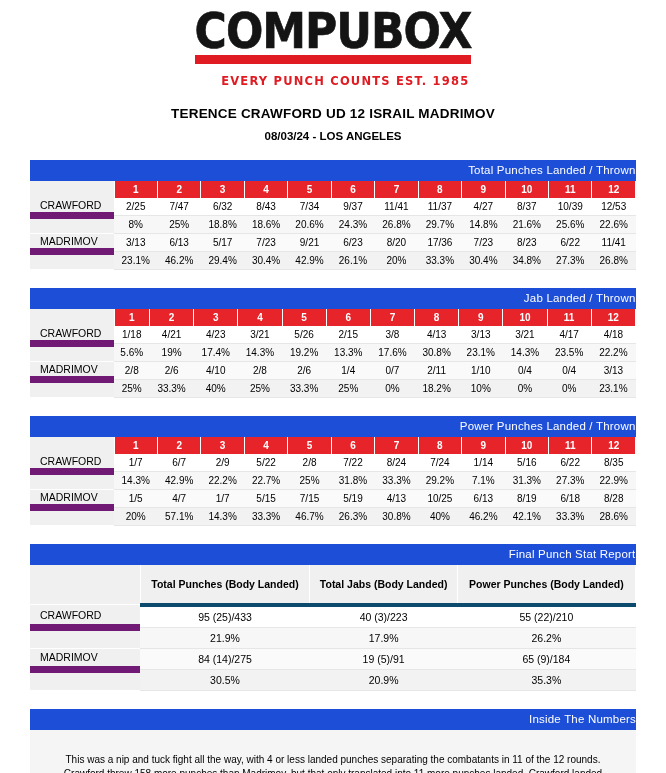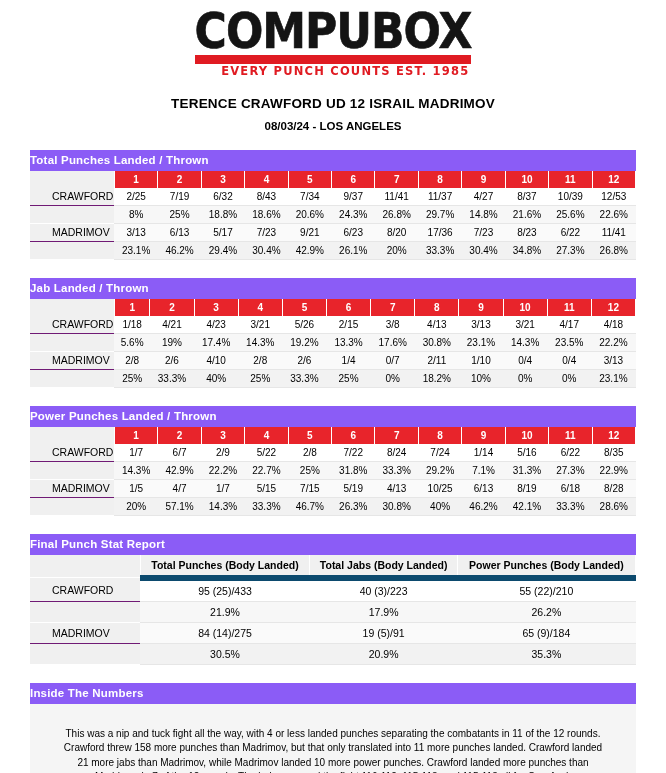--- a/index.html
+++ b/index.html
@@ -31,21 +31,21 @@
     -webkit-text-stroke: 0.6px #141414;
     transform: scaleY(1.12);
   }
   .logo-bar {
     height: 9px;
     background: #e01b22;
     margin-top: 3px;
   }
   .logo-sub {
     position: relative;
-    margin-top: 0;
+    margin-top: 10px;
     font-family: "DejaVu Sans", sans-serif;
     font-weight: bold;
     font-size: 11.5px;
     letter-spacing: 1.2px;
     color: #e01b22;
     text-align: right;
     padding-right: 2px;
   }
 
   
@@ -60,65 +60,65 @@
     text-align: center;
     font-weight: bold;
     font-size: 11.5px;
     margin: 9px 0 0 0;
   }
 
   
   .tbl-block { margin: 18px 30px 0 30px; }
   table { border-collapse: collapse; width: 100%; font-size: 10px; }
   .band td {
-    background: #8b5cf6;
+    background: #1d4ed8;
     color: #ffffff;
-    font-weight: bold;
-    text-align: left;
+    font-weight: normal;
+    text-align: right;
     font-size: 11.5px;
     padding: 4px 0 5px 0;
     letter-spacing: 0.2px;
   }
   .rnd th {
     background: #e8242b;
     color: #ffffff;
     font-weight: bold;
     font-size: 10px;
     padding: 3px 0;
     border-right: 1px solid #ffffff;
     text-align: center;
   }
   .rnd th.blank { background: #f0f0f0; border-right: 1px solid #ffffff; }
   td.name {
     text-align: left;
-    padding-left: 22px;
+    padding-left: 10px;
     font-size: 10.5px;
     background: #f0f0f0;
-    border-bottom: 1px solid #701a75;
+    border-bottom: 7px solid #701a75;
   }
   td.blankname { background: #f0f0f0; border-bottom: 1px solid #ffffff; }
   td.val {
     text-align: center;
     padding: 3px 0;
     border-bottom: 1px solid #e6e6e6;
   }
   tr.landed td.val { background: #ffffff; }
   tr.pct td.val { background: #f7f7f7; }
   tr.landed.alt td.val { background: #fafafa; }
   tr.pct.alt td.val { background: #f2f2f2; }
 
   
   .final th.sub {
     background: #f0f0f0;
     font-weight: bold;
     font-size: 10.5px;
     text-align: center;
-    padding: 4px 0;
+    padding: 13px 0;
     border-right: 1px solid #ffffff;
-    border-bottom: 6px solid #0c4a6e;
+    border-bottom: 4px solid #0c4a6e;
   }
   .final th.subblank { background: #f0f0f0; border-right: 1px solid #ffffff; border-bottom: 1px solid #ffffff; }
   .final td.val { font-size: 10.5px; padding: 4px 0; }
 
   
   .itn-text {
     background: #f5f5f5;
     padding: 7px 14px 10px 14px;
     font-size: 10px;
     line-height: 1.45;
@@ -160,21 +160,21 @@
               <th>7</th>
               <th>8</th>
               <th>9</th>
               <th>10</th>
               <th>11</th>
               <th>12</th>
             </tr>
             <tr class="landed">
               <td class="name">CRAWFORD</td>
               <td class="val">2/25</td>
-              <td class="val">7/19</td>
+              <td class="val">7/47</td>
               <td class="val">6/32</td>
               <td class="val">8/43</td>
               <td class="val">7/34</td>
               <td class="val">9/37</td>
               <td class="val">11/41</td>
               <td class="val">11/37</td>
               <td class="val">4/27</td>
               <td class="val">8/37</td>
               <td class="val">10/39</td>
               <td class="val">12/53</td>

